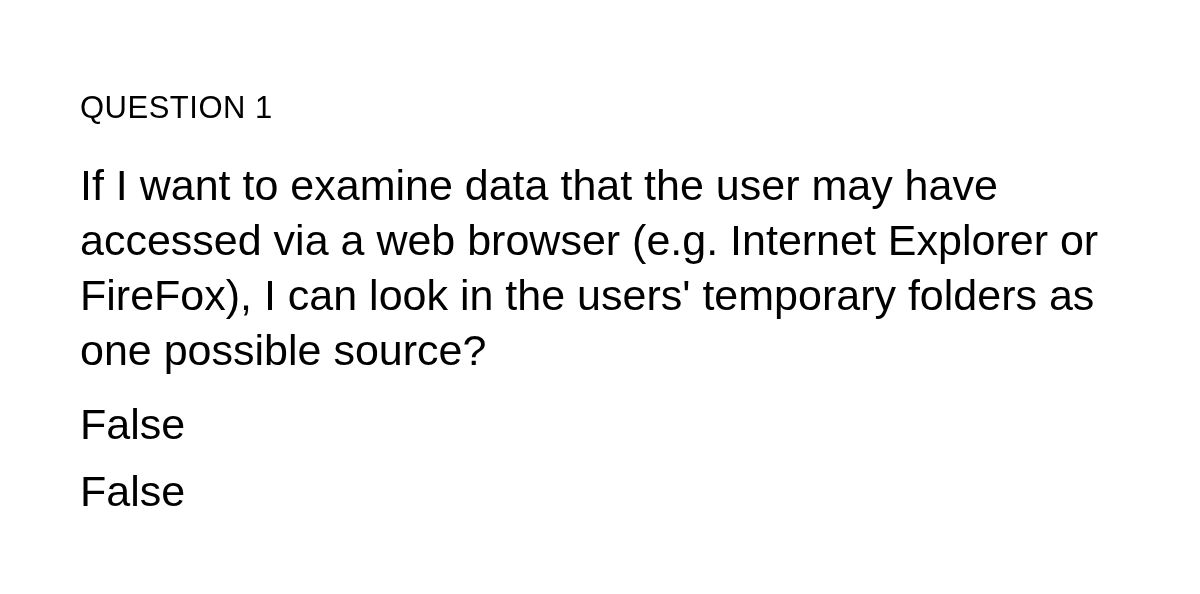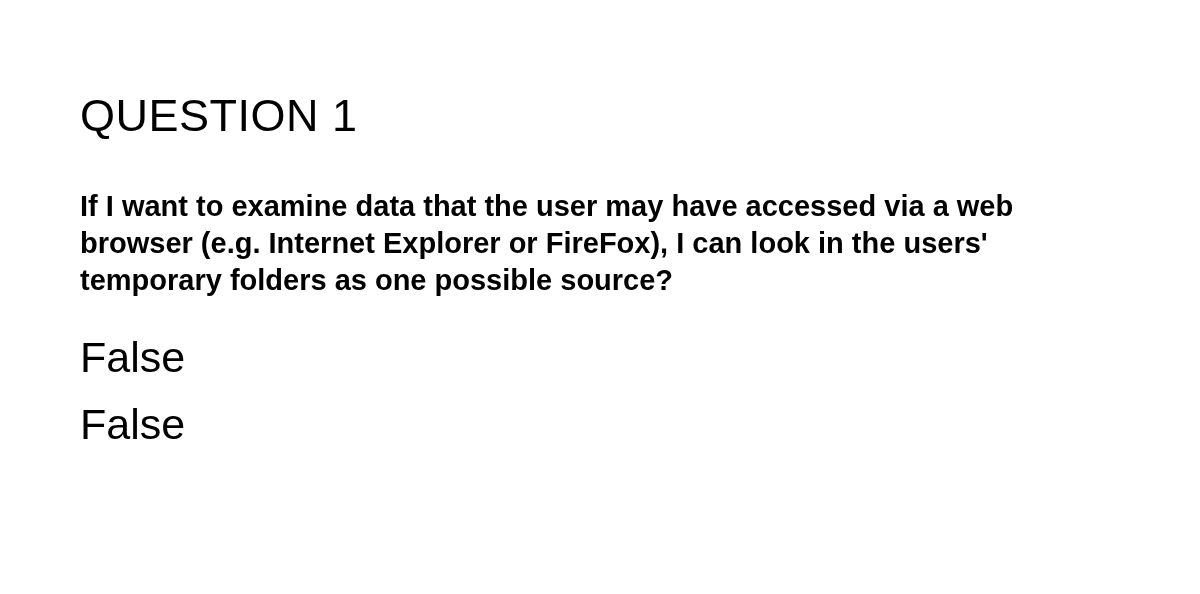--- a/index.html
+++ b/index.html
@@ -9,30 +9,30 @@
     }
     body {
       background: #ffffff;
       font-family: -apple-system, BlinkMacSystemFont, 'Segoe UI', 'Helvetica Neue', Arial, sans-serif;
       width: 1200px;
       height: 594px;
       padding: 90px 80px 40px 80px;
       color: #000000;
     }
     .question-title {
-      font-size: 45px;
+      font-size: 31px;
       font-weight: 400;
       letter-spacing: 0.5px;
-      margin-bottom: 46px;
+      margin-bottom: 32px;
     }
     .question-body {
-      font-size: 29px;
-      font-weight: 700;
+      font-size: 43px;
+      font-weight: 400;
       line-height: 1.28;
-      margin-bottom: 34px;
+      margin-bottom: 22px;
       max-width: 1060px;
     }
     .answer-option {
       font-size: 43px;
       font-weight: 400;
       margin-bottom: 18px;
     }
   </style>
 </head>
 <body>

